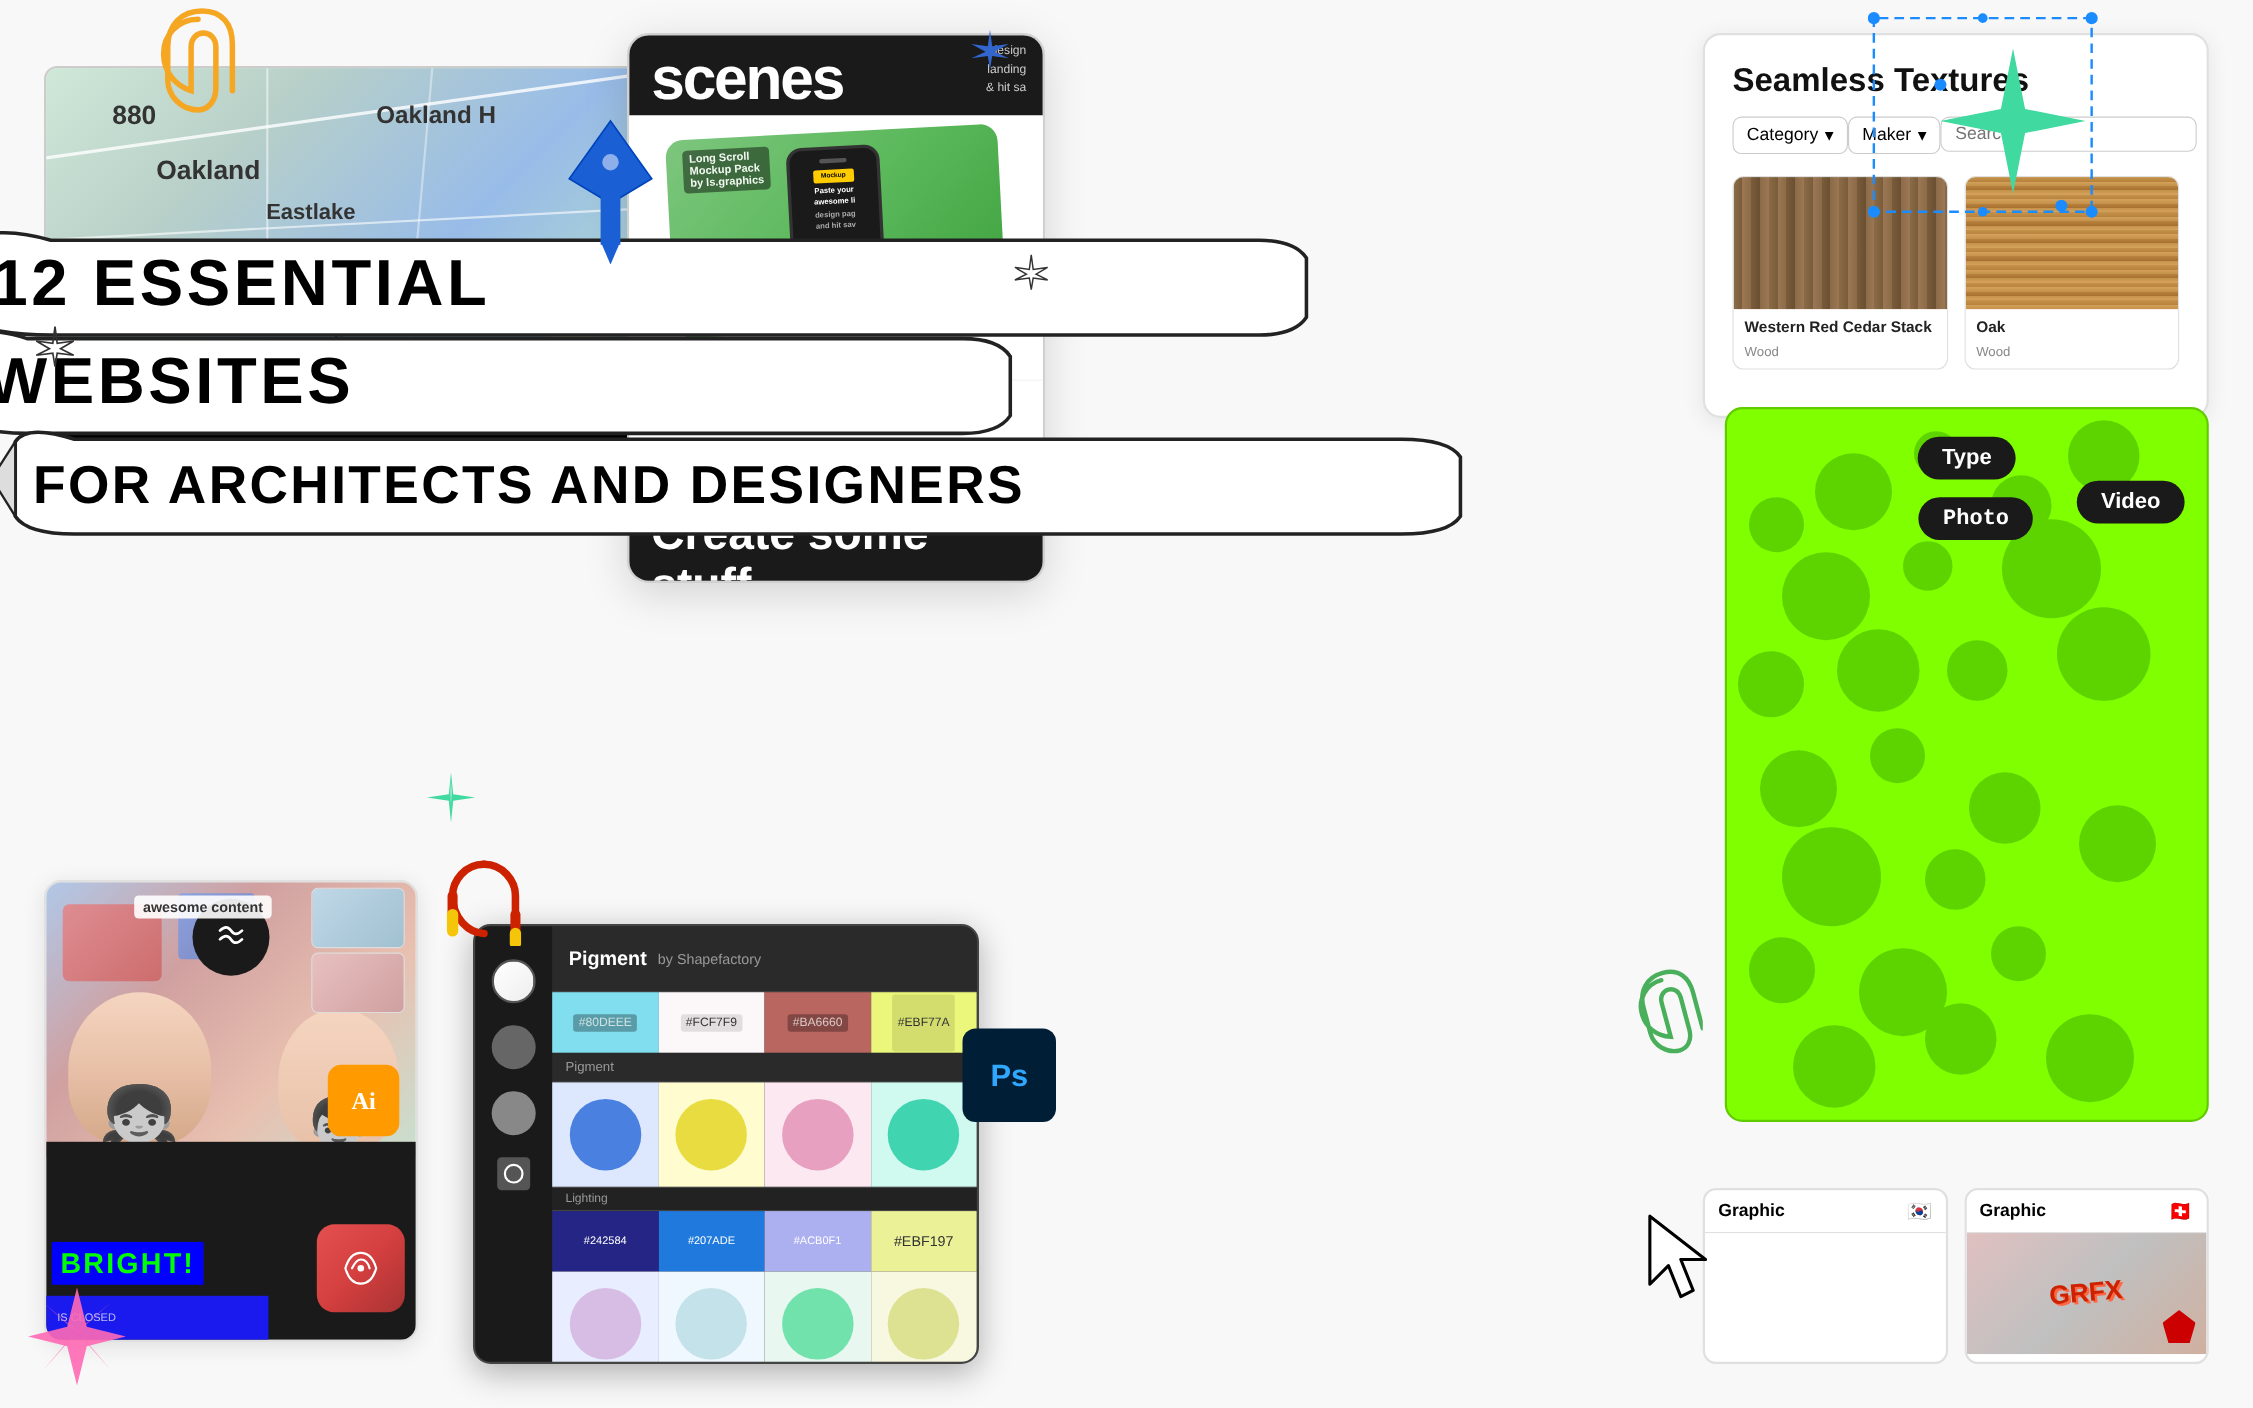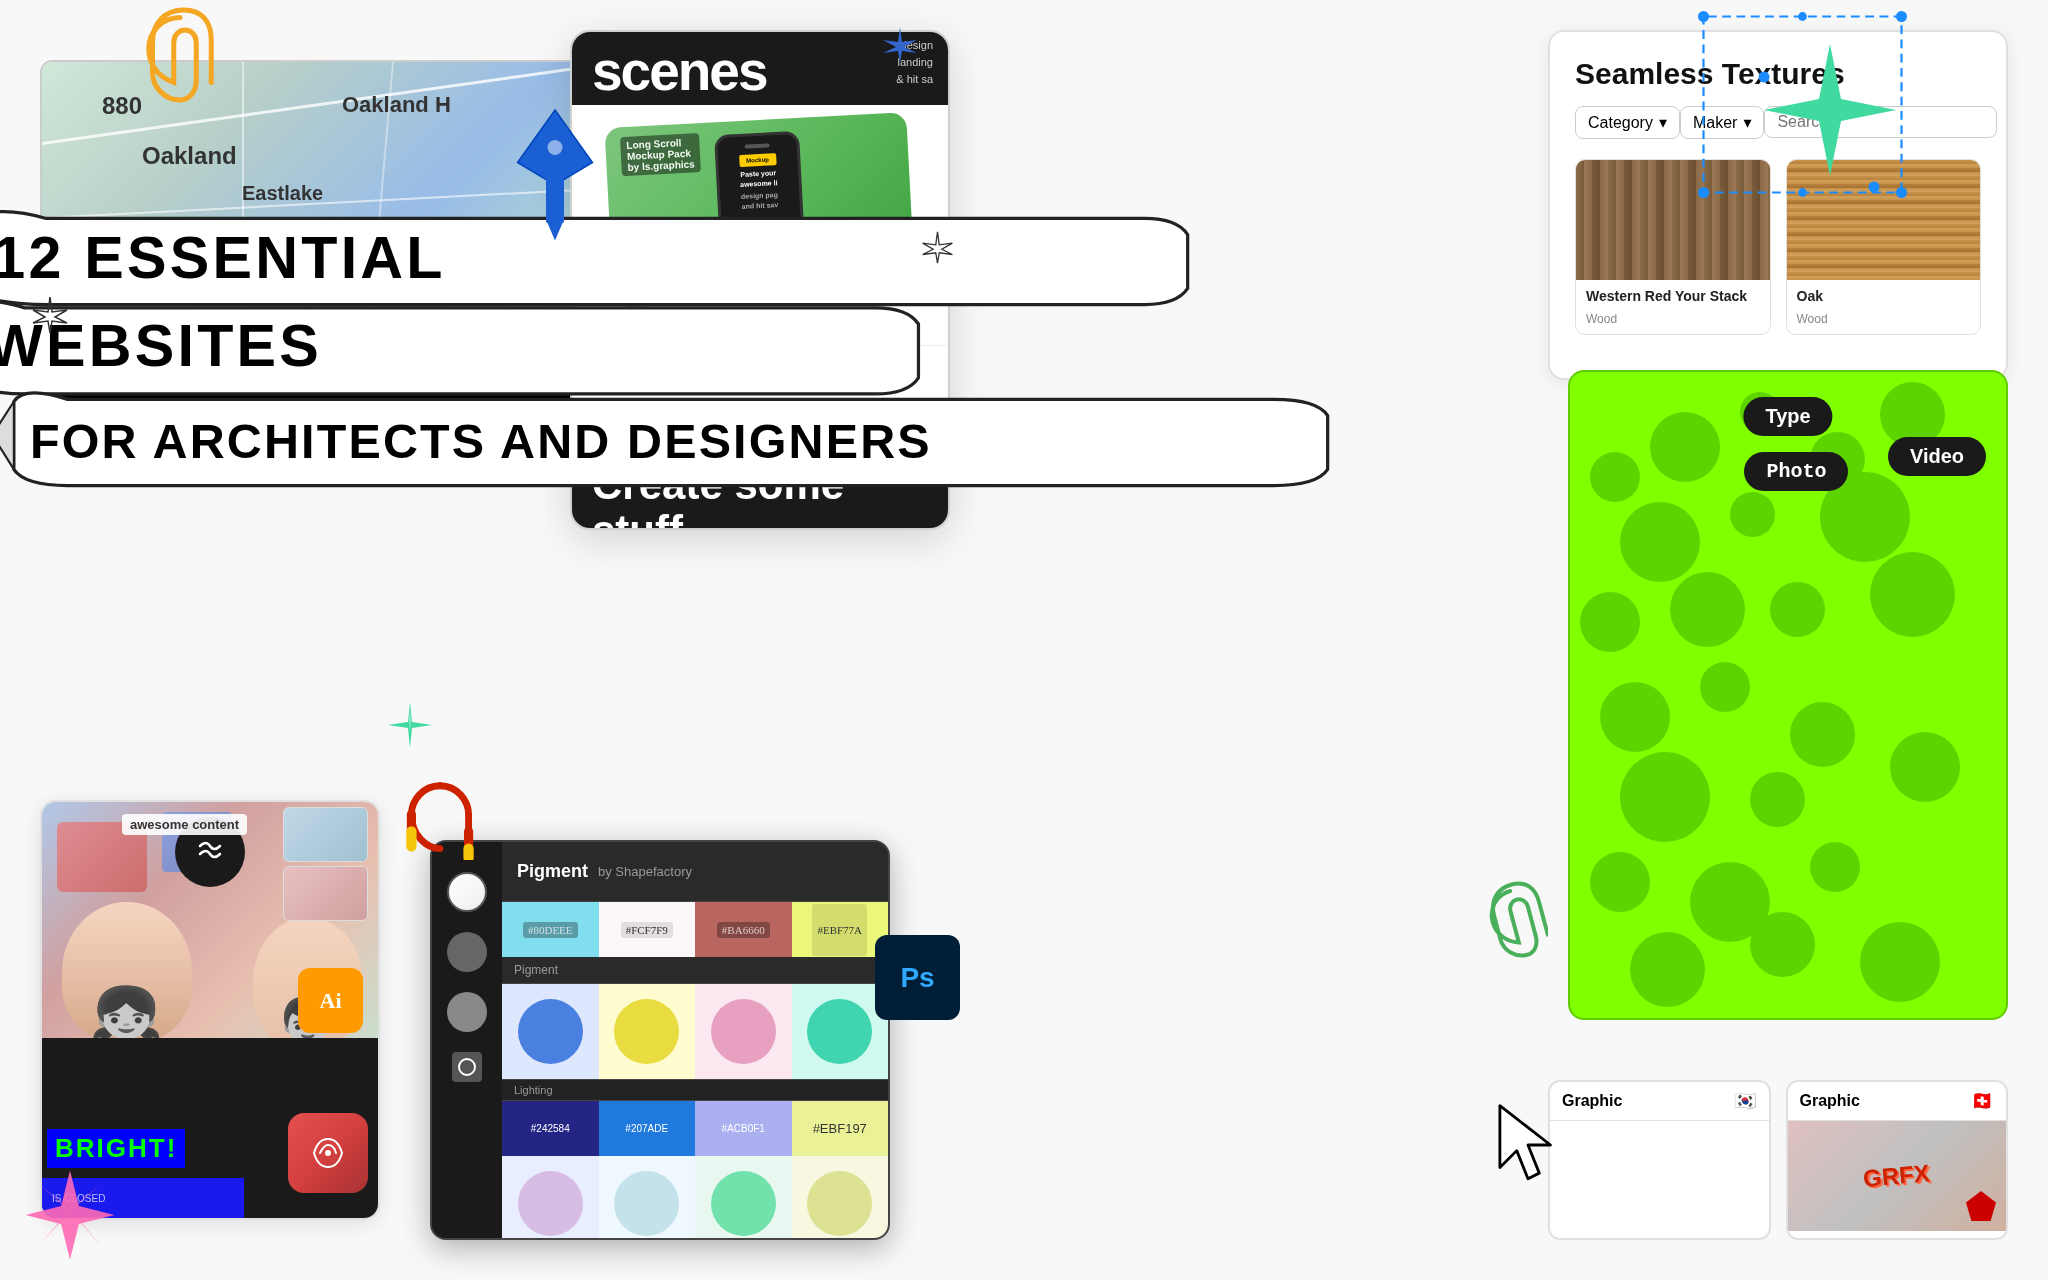--- a/index.html
+++ b/index.html
@@ -213,21 +213,21 @@
       height: 55px;
       display: flex;
     }
     .pigment-color-swatch {
       flex: 1;
       display: flex;
       align-items: center;
       justify-content: center;
       font-size: 12px;
       color: rgba(255,255,255,0.7);
-      font-family: Liberation Serif, serif;
+      font-family: Liberation Sans, sans-serif;
     }
 
     
     .blobs-card {
       position: absolute;
       top: 370px;
       right: 40px;
       width: 440px;
       height: 650px;
       background: #7fff00;
@@ -441,21 +441,21 @@
     </div>
     <div class="filter-dropdown">
       <span>Maker</span>
       <span>▾</span>
     </div>
     <input class="filter-search" type="text" placeholder="Search" style="">
   </div>
   <div class="textures-grid">
     <div class="texture-item">
       <div class="texture-img-cedar"></div>
-      <div class="texture-label">Western Red Your Stack</div>
+      <div class="texture-label">Western Red Cedar Stack</div>
       <div class="texture-sublabel">Wood</div>
     </div>
     <div class="texture-item">
       <div class="texture-img-oak"></div>
       <div class="texture-label">Oak</div>
       <div class="texture-sublabel">Wood</div>
     </div>
   </div>
 </div>
 

